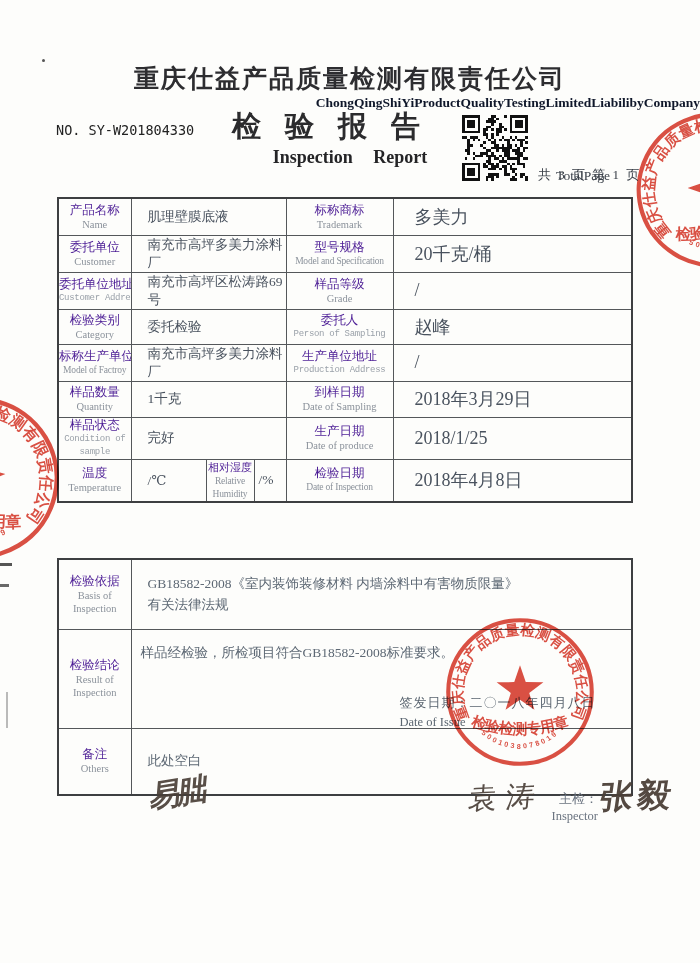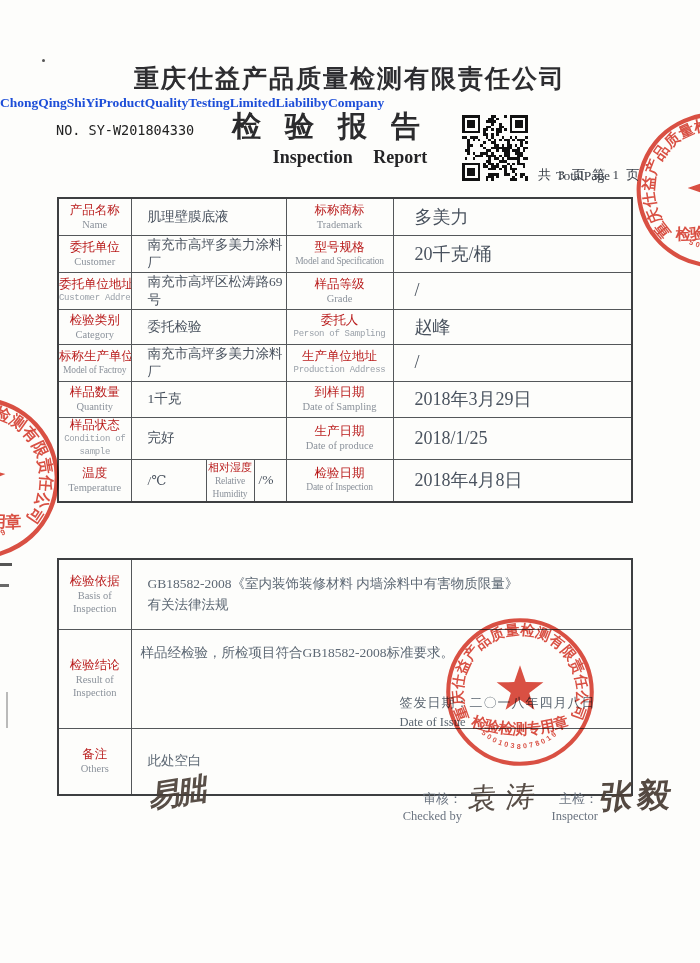--- a/index.html
+++ b/index.html
@@ -4,41 +4,41 @@
 <style>
   html,body{margin:0;padding:0;}
   body{width:700px;height:963px;background:#ffffff;overflow:hidden;position:relative;
        font-family:"Liberation Serif","DejaVu Serif",serif;-webkit-font-smoothing:antialiased;}
   .page{position:absolute;inset:0;background:#fdfdfb;overflow:hidden;}
   .abs{position:absolute;}
   
   .company-cn{top:62px;left:0;width:100%;text-align:center;
       font-family:"Liberation Sans","DejaVu Sans",sans-serif;font-weight:bold;
       font-size:25px;letter-spacing:2px;color:#2d2d30;}
-  .company-en{top:95px;left:0;width:100%;text-align:left;font-weight:bold;
-      font-size:13.5px;color:#1d4ed8;}
+  .company-en{top:95px;left:0;width:100%;text-align:right;font-weight:bold;
+      font-size:13.5px;color:#0f172a;}
   .report-no{top:122px;left:56px;font-family:"DejaVu Sans Mono","Liberation Mono",monospace;
       font-size:13.5px;color:#222;}
   .title-cn{top:107px;left:0;width:100%;text-align:center;text-indent:-24px;
       font-family:"Liberation Sans","DejaVu Sans",sans-serif;font-weight:bold;
       font-size:29px;letter-spacing:24px;color:#2b2b2d;}
   .title-en{top:147px;left:0;width:100%;text-align:center;font-weight:bold;
       font-size:18px;word-spacing:16px;color:#242426;}
   .qr{top:115px;left:462px;width:66px;height:66px;}
   .pagination-cn{top:166px;left:538px;font-size:13px;letter-spacing:2px;color:#3a4049;}
   .pagination-en{top:168px;left:552px;width:62px;display:flex;justify-content:center;
       font-size:13.5px;color:#3a4049;}
   
   table{border-collapse:collapse;table-layout:fixed;}
   .info-table{top:197px;left:57px;width:574px;}
   .result-table{top:558px;left:57px;width:574px;}
   td{border:1px solid #54575a;vertical-align:middle;padding:0;overflow:hidden;}
   .info-table, .result-table{border:2px solid #3d3f41;}
   td.lbl{text-align:center;}
-  .cn{font-size:12.5px;color:#b91c1c;white-space:nowrap;line-height:15px;}
+  .cn{font-size:12.5px;color:#4c1d95;white-space:nowrap;line-height:15px;}
   .en{font-size:10.5px;color:#8b929b;line-height:13px;}
   .en.sm{font-size:9.5px;letter-spacing:-0.2px;white-space:nowrap;}
   .en.mono{font-family:"Liberation Mono","DejaVu Sans Mono",monospace;font-size:9px;
       color:#9aa1a9;letter-spacing:-0.3px;white-space:nowrap;}
   td.val{font-size:13.5px;color:#49525e;padding-left:16px;}
   td.val2{font-size:18px;color:#49525e;padding-left:21px;}
   .basis-line{font-size:13.5px;color:#5d6874;line-height:21px;}
   .result-cell{position:relative;vertical-align:top;}
   .result-text{font-size:13.5px;color:#5d6874;padding:14px 0 0 9px;}
   .issue{position:absolute;left:268px;top:64px;text-align:left;}
@@ -436,24 +436,20 @@
             <div class="cn">备注</div>
             <div class="en">Others</div>
           </td>
       <td class="val" style="color:#5d6874">此处空白</td>
     </tr>
   </tbody>
     </table>
 
   <div class="abs sig-name sig-approve">易朏</div>
 
-  <div class="abs sig-label" style="top:790px;left:362px;width:100px">
-    <div class="s-cn">审核：</div>
-    <div class="s-en">Checked by</div>
-  </div>
   <div class="abs sig-name sig-check">袁涛</div>
 
   <div class="abs sig-label" style="top:790px;left:498px;width:100px">
     <div class="s-cn">主检：</div>
     <div class="s-en">Inspector</div>
   </div>
   <div class="abs sig-name sig-inspect">张毅</div>
 
   <svg class="abs stamp" style="top:610px;left:438px;width:164px;height:164px" viewBox="0 0 160 160">
     <defs>

